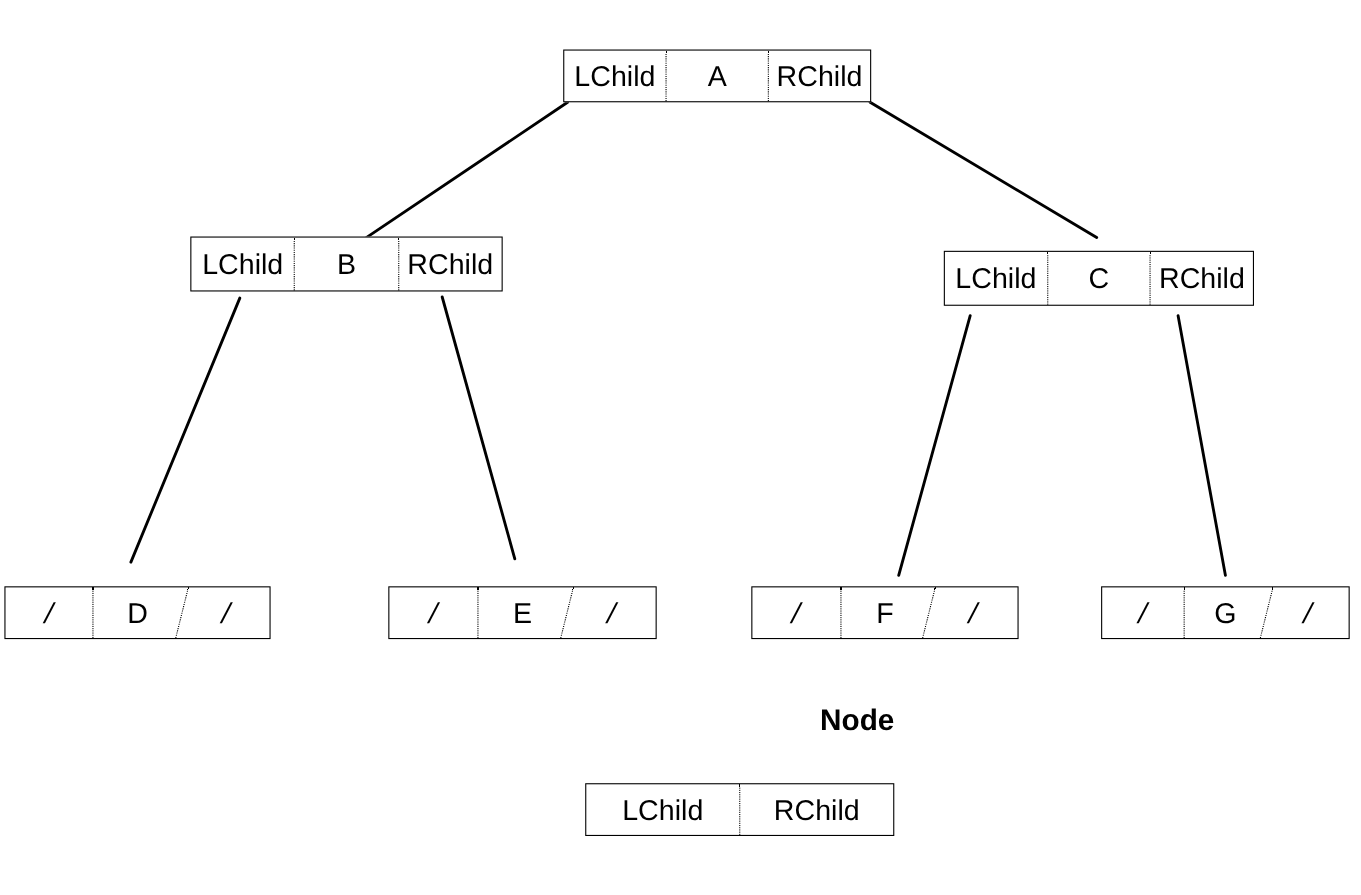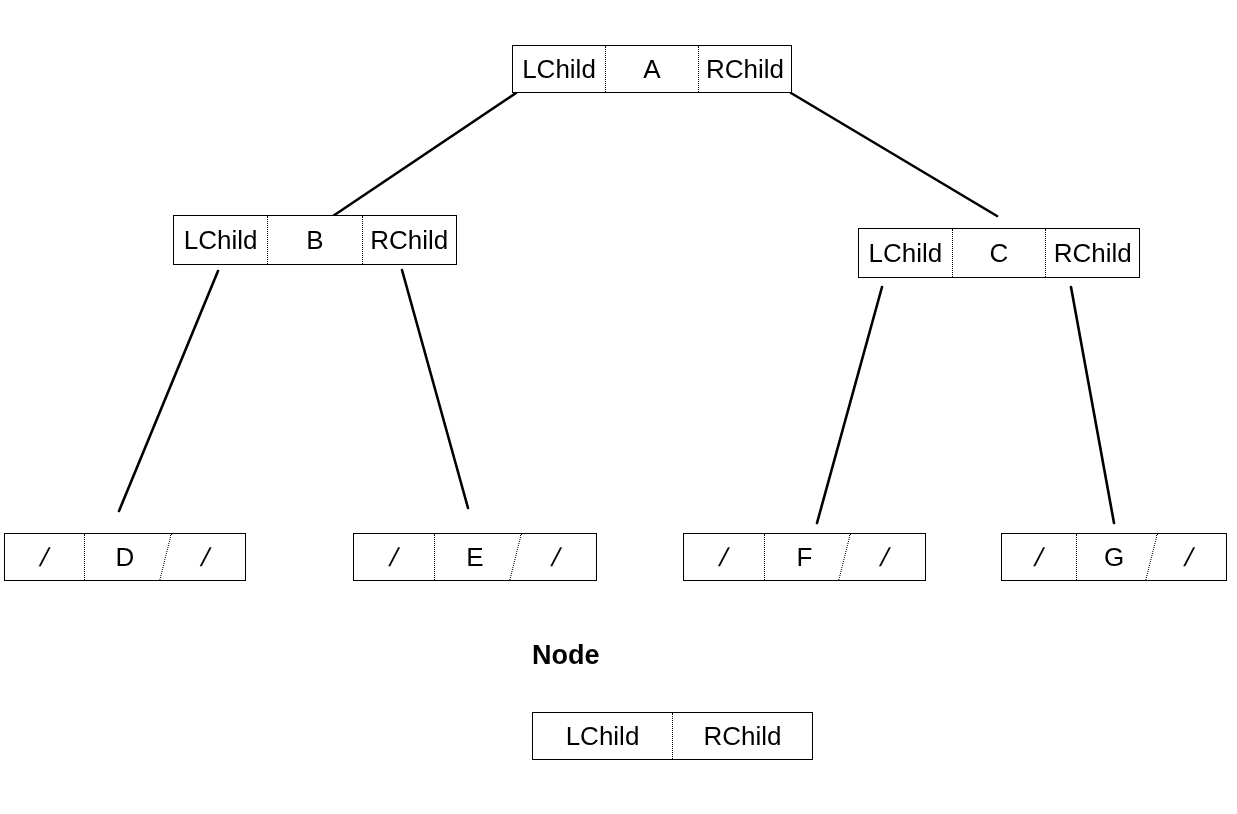--- a/index.html
+++ b/index.html
@@ -57,21 +57,21 @@
   #node-D { left: 4px;    top: 533px; width: 242px; height: 48px; }
   #node-E { left: 353px;  top: 533px; width: 244px; height: 48px; }
   #node-F { left: 683px;  top: 533px; width: 243px; height: 48px; }
   #node-G { left: 1001px; top: 533px; width: 226px; height: 48px; }
   #legend-node { left: 532px; top: 712px; width: 281px; height: 48px; }
   .legend-title {
     position: absolute;
     left: 532px;
     top: 642px;
     width: 281px;
-    text-align: left;
+    text-align: right;
     font-size: 27px;
     font-weight: bold;
     line-height: 1;
   }
 </style>
 </head>
 <body>
 
 <div class="canvas">
 

